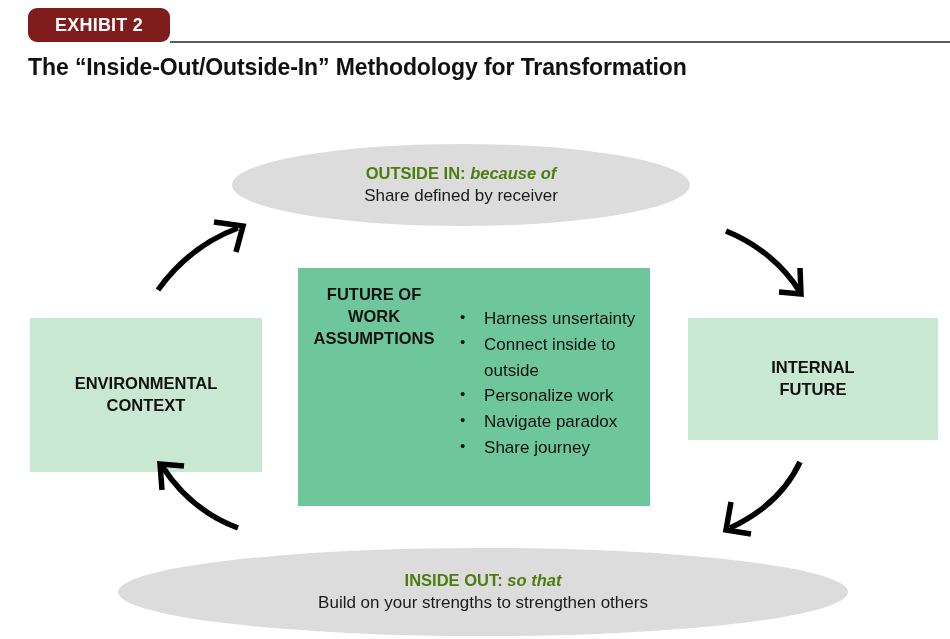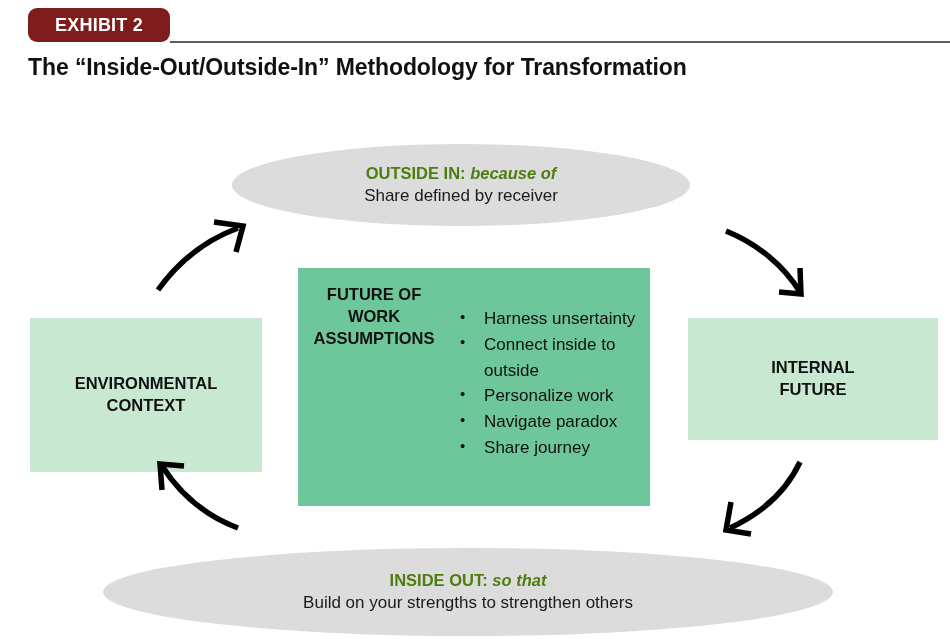--- a/index.html
+++ b/index.html
@@ -94,21 +94,21 @@
     color: #1a1a1a;
   }
 
   #ellipse-outside-in {
     left: 232px;
     top: 144px;
     width: 458px;
     height: 82px;
   }
   #ellipse-inside-out {
-    left: 103px;
+    left: 118px;
     top: 548px;
     width: 730px;
     height: 88px;
   }
 
   .side-box {
     position: absolute;
     background: #c9e8d2;
     display: flex;
     flex-direction: column;

